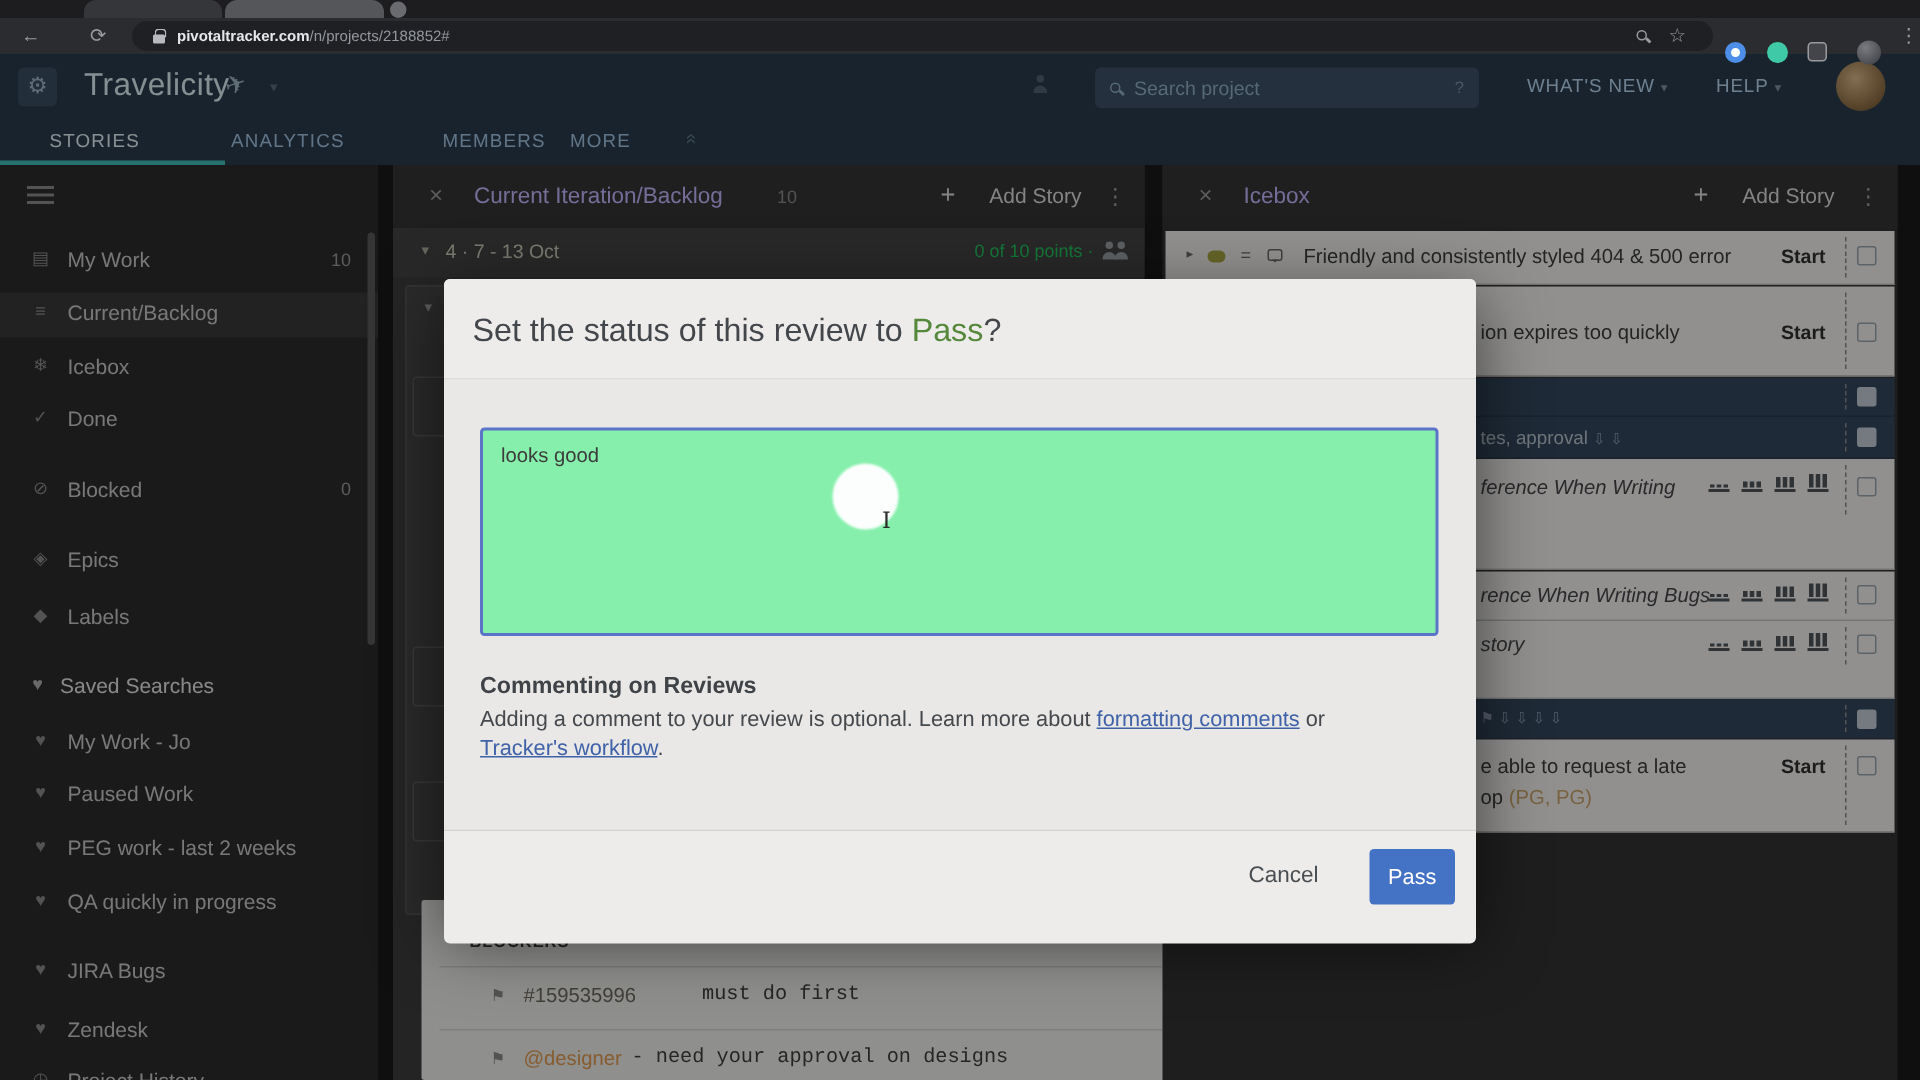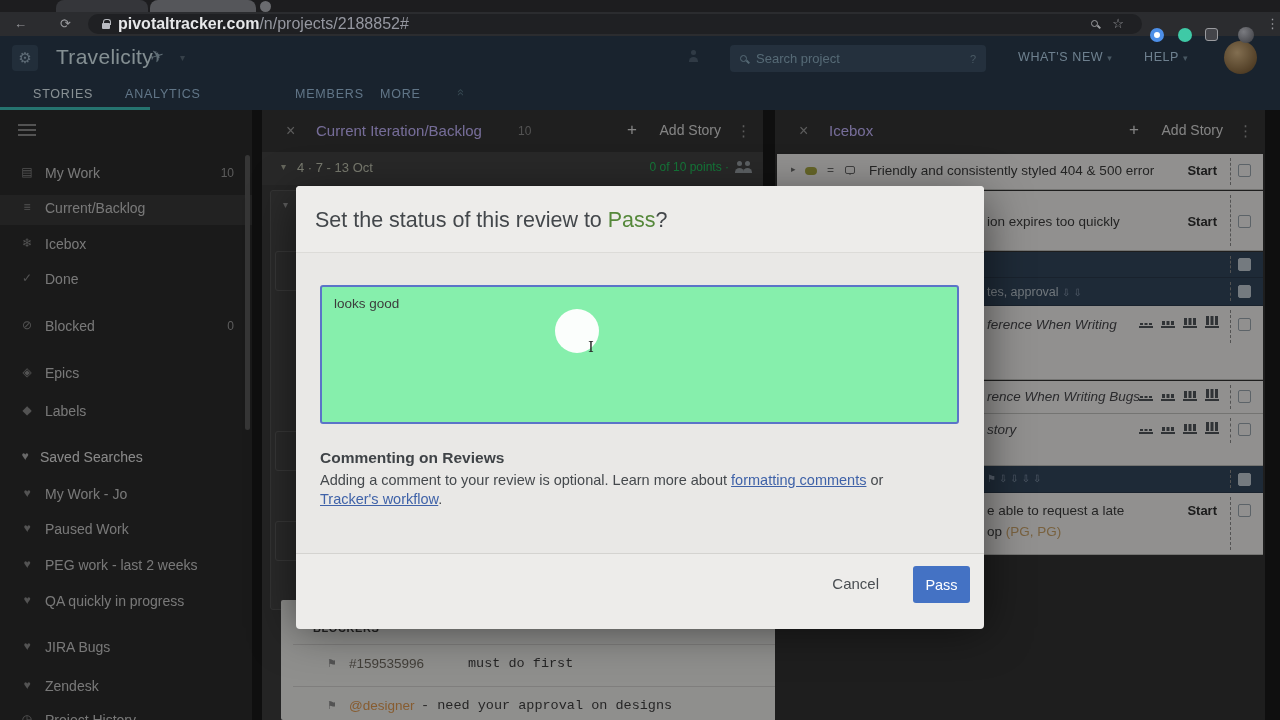--- a/index.html
+++ b/index.html
@@ -9,21 +9,21 @@
 
   
   #chrome { position:absolute; left:0; top:0; width:1280px; height:36px; z-index:80; }
   #tabstrip { position:absolute; inset:0 0 24px 0; background:#1d1d1f; }
   .tabghost { position:absolute; top:0; height:12px; border-radius:8px 8px 0 0; }
   #toolbar { position:absolute; left:0; top:12px; width:1280px; height:24px; background:#2b2c2f; display:flex; align-items:center; }
   .chromeglyph { color:#9a9b9f; font-size:13px; line-height:1; }
   #urlpill { position:absolute; left:88px; top:2px; width:1054px; height:20px; background:#1f2023; border-radius:10px; display:flex; align-items:center; padding:0 10px; }
   .lock { width:8px; height:6px; background:#b8bac0; border-radius:1px; position:relative; margin:3px 8px 0 4px; }
   .lock:before { content:""; position:absolute; top:-4px; left:1px; width:6px; height:5px; border:1.5px solid #b8bac0; border-bottom:none; border-radius:3px 3px 0 0; }
-  #urltext { font-size:16px; color:#9597a0; white-space:nowrap; }
+  #urltext { font-size:10px; color:#9597a0; white-space:nowrap; }
   #urltext .domain { color:#e6e7e9; font-weight:bold; }
   .mag { width:7px; height:7px; border:1.5px solid #9a9b9f; border-radius:50%; position:relative; display:inline-block; }
   .mag:after { content:""; position:absolute; width:4px; height:1.5px; background:#9a9b9f; transform:rotate(45deg); right:-4px; bottom:-1px; }
   .extdot { position:absolute; top:17px; border-radius:50%; }
 
   
   #app { position:absolute; left:0; top:36px; width:1280px; height:684px; background:#232323; }
   #topnav { position:absolute; left:0; top:0; width:1280px; height:74px; background:#2a3b4d; }
   #logo { position:absolute; left:12px; top:9px; width:26px; height:26px; border-radius:4px; background:#3a4d61; color:#9db4c6; font-size:15px; text-align:center; line-height:26px; }
   #projname { position:absolute; left:56px; top:9px; font-size:21px; font-weight:300; color:#dceef4; letter-spacing:.3px; }
@@ -175,21 +175,21 @@
       <div id="searchpill">
         <span class="mag"></span>
         <span id="searchph">Search project</span>
         <span id="searchq">?</span>
       </div>
       <span class="navlink" style="left:1018px;"><span>WHAT'S NEW</span><span class="navcaret">▾</span></span>
       <span class="navlink" style="left:1144px;"><span>HELP</span><span class="navcaret">▾</span></span>
       <div id="avatar"></div>
       <div id="tabsrow">
         <span class="apptab active" style="left:33px;">STORIES</span>
-        <span class="apptab" style="left:125px;">ANALYTICS</span>
+        <span class="apptab" style="left:154px;">ANALYTICS</span>
         <span class="apptab" style="left:260px;margin-left:35px;">MEMBERS</span>
         <span class="apptab" style="left:380px;">MORE</span>
         <span id="collapse">»</span>
         <div id="tabunderline"></div>
       </div>
     </div>
 
     <div id="main">
 
       <div id="sidebar">

